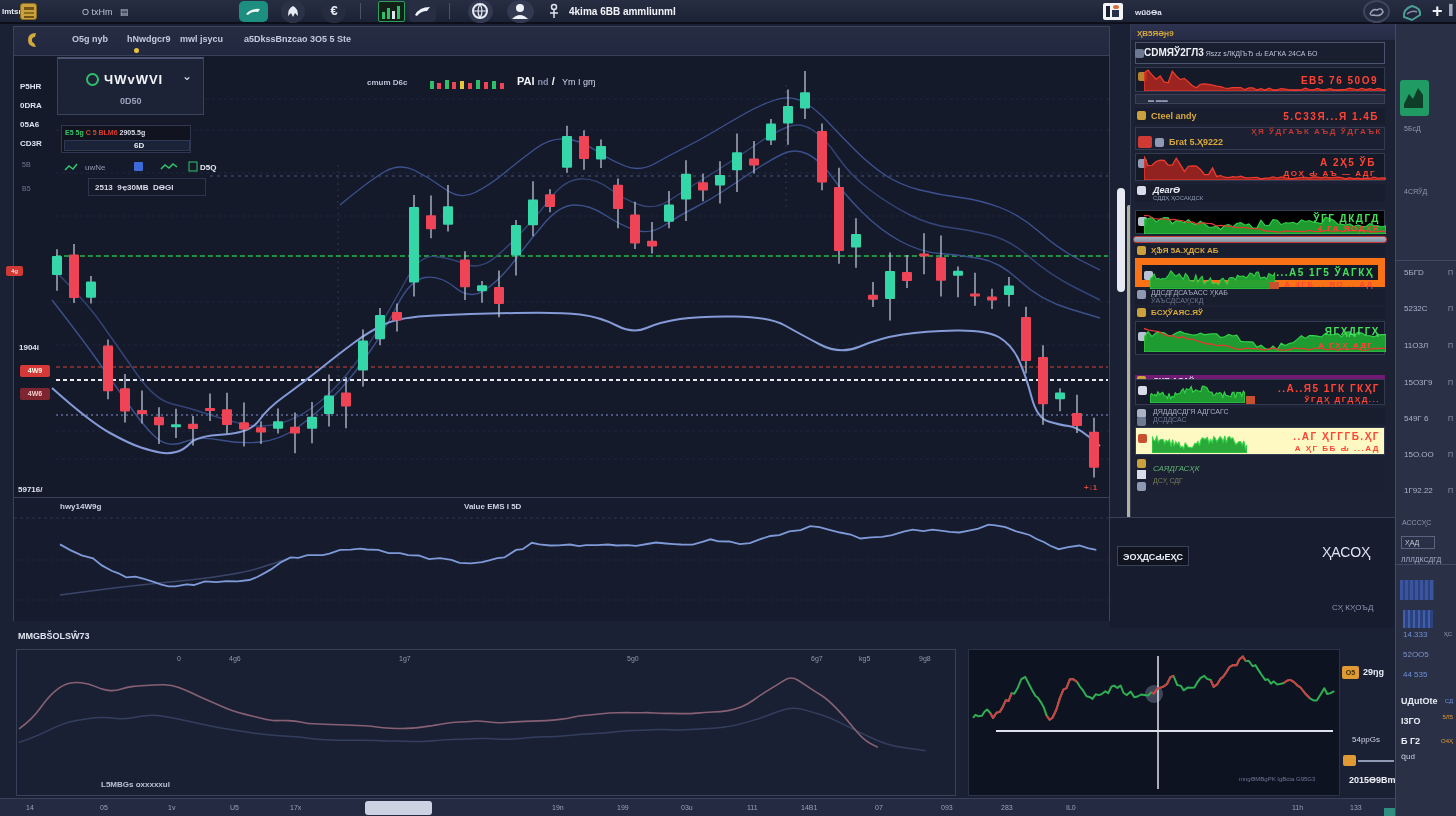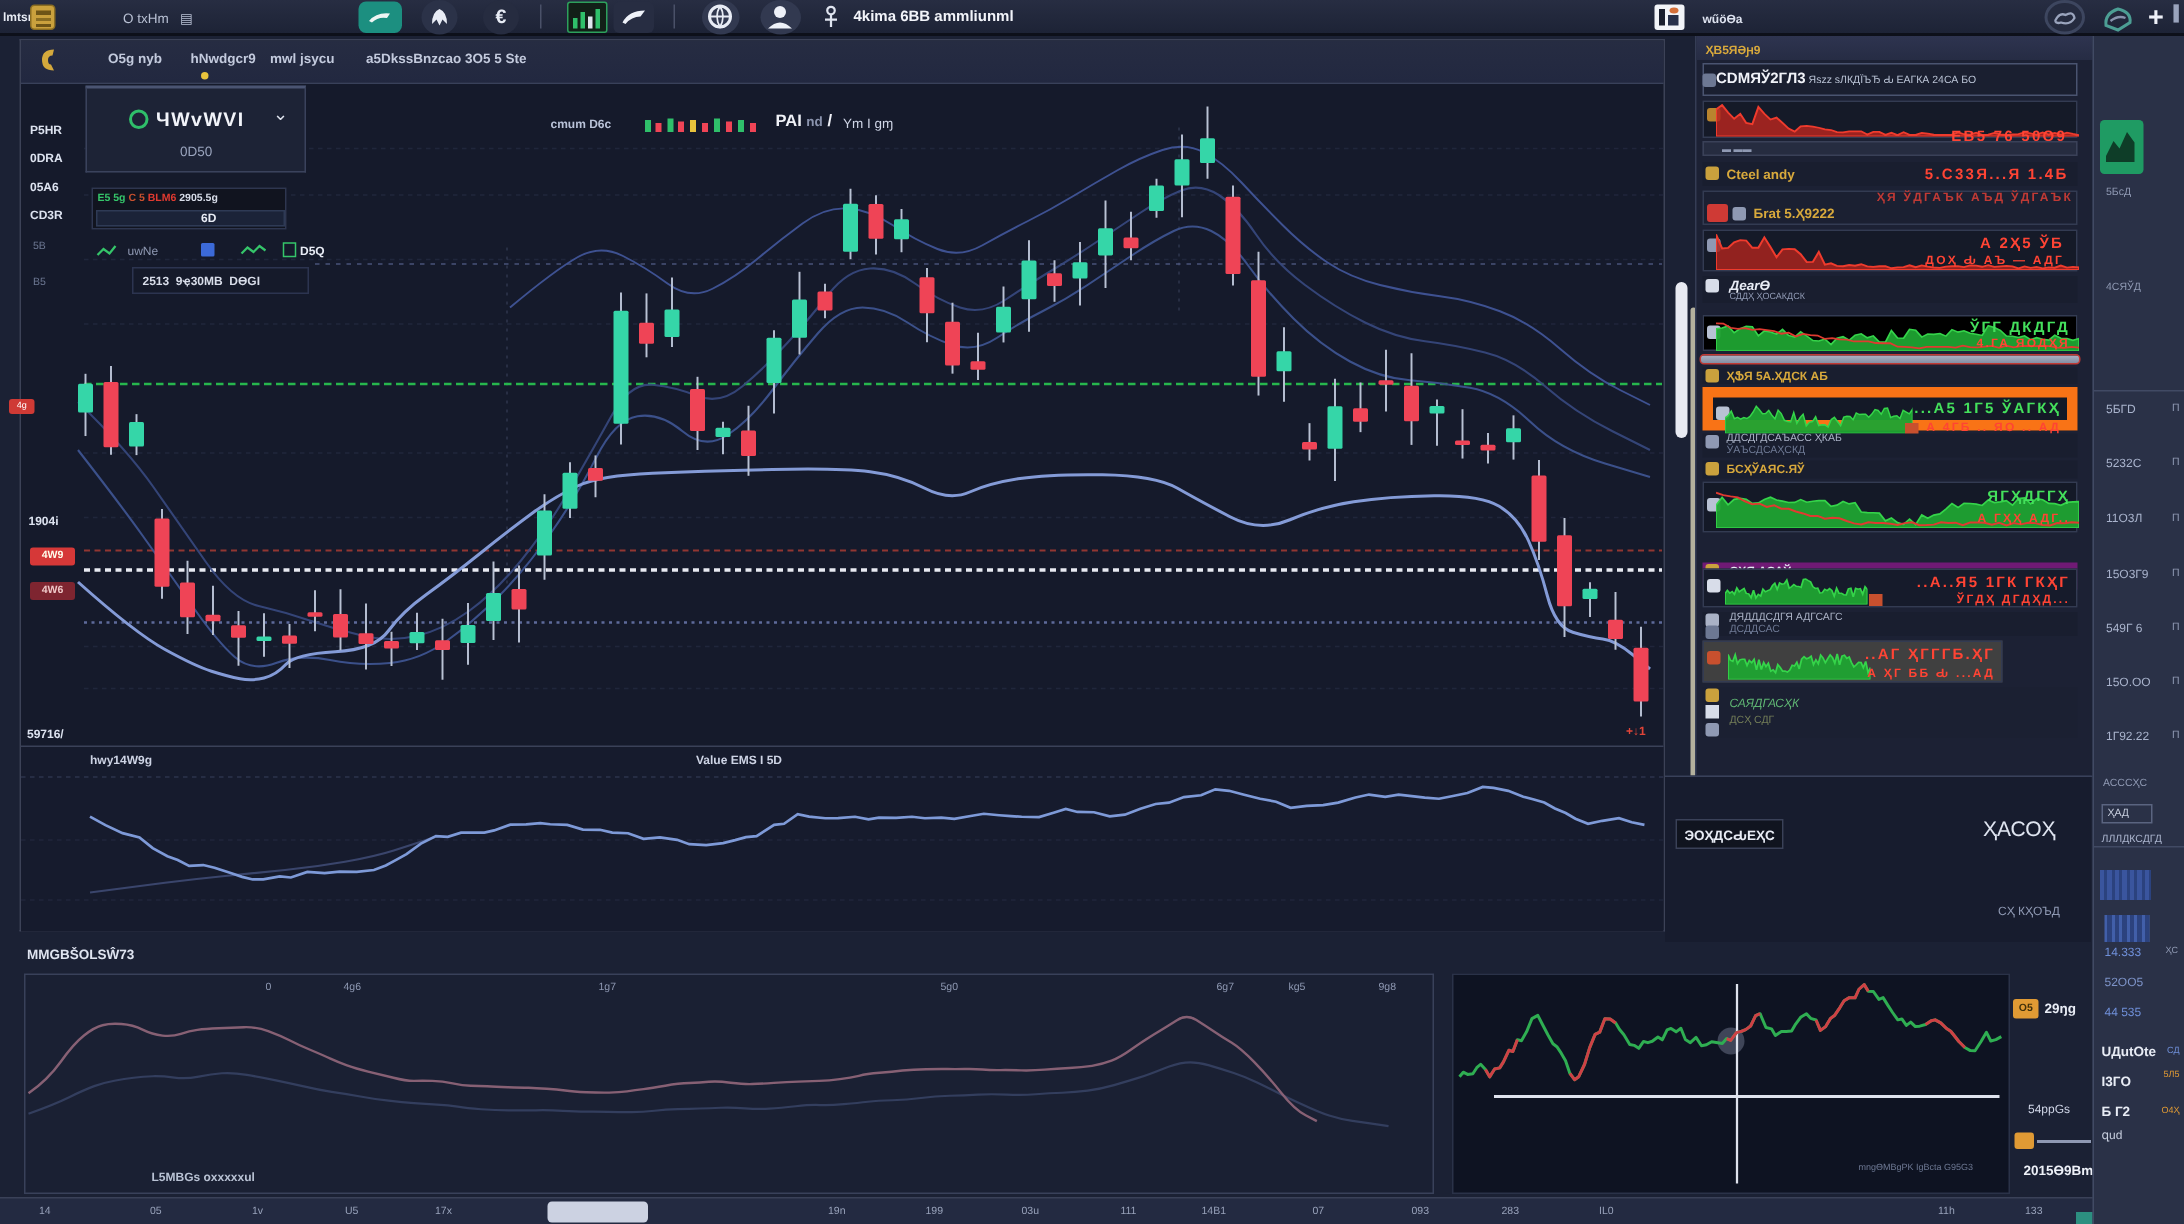--- a/index.html
+++ b/index.html
@@ -268,21 +268,21 @@
 <rect x="64" y="2" width="4" height="8" fill="#2fbf6a"></rect>
       <rect x="72" y="4" width="4" height="6" fill="#ef4456"></rect>
 </svg></div>
 <div class="t" style="left:517px;top:75px;font-size:11px;color:#f0f2f8;font-weight:bold;">PAI <span style="color:#8a93ad;font-size:9px;">nd</span> /</div>
 <div class="t" style="left:562px;top:77px;font-size:9px;color:#cfd5e6;">Ym I gɱ</div>
 
 <div class="abs" style="left:57px;top:57px;width:147px;height:58px;background:#1d2336;border:1px solid #3a425c;border-top:2px solid #4a5472;">
   <div class="abs" style="left:28px;top:14px;width:13px;height:13px;border-radius:50%;border:2px solid #2fbf6a;"></div>
   <div class="t" style="left:46px;top:13px;font-size:13px;color:#f2f4fa;font-weight:bold;letter-spacing:1px;">ЧWvWVI</div>
   <div class="t" style="left:124px;top:10px;font-size:12px;color:#dfe4ef;">⌄</div>
-  <div class="t" style="left:62px;top:37px;font-size:9px;color:#9aa4bd;font-weight:normal;">0D50</div>
+  <div class="t" style="left:62px;top:37px;font-size:9px;color:#9aa4bd;font-weight:bold;">0D50</div>
 </div>
 <div class="abs" style="left:61px;top:125px;width:130px;height:28px;background:#11141f;border:1px solid #2e3650;">
   <div class="t" style="left:3px;top:3px;font-size:7px;font-weight:bold;"><span style="color:#35c56a;">E5 5g</span> <span style="color:#c8502e;">C 5</span> <span style="color:#e03a30;">BLM6</span> <span style="color:#d8dde9;">2905.5g</span></div>
   <div class="abs" style="left:2px;top:14px;width:126px;height:11px;background:#1b2338;border:1px solid #2e3a55;"></div>
   <div class="t" style="left:72px;top:15px;font-size:8px;color:#e8ecf5;font-weight:bold;">6D</div>
 </div>
 <div class="abs" style="left:61px;top:160px;width:150px;height:14px;">
   <svg width="150" height="14">
     <path d="M4 10 L8 6 L12 9 L16 4" stroke="#35c56a" stroke-width="1.5" fill="none"></path>
     <text x="24" y="10" font-size="8" fill="#8f99b3" font-family="Liberation Sans">uwNe</text>
@@ -376,21 +376,21 @@
     <div class="abs" style="left:4px;top:18px;width:250px;height:22px;border:1px solid #4a5470;background:#1a1f30;">
       <div class="t" style="left:8px;top:4px;font-size:10px;color:#f0f2f8;font-weight:bold;">CDMЯЎ2ГЛ3<span style="font-size:7px;color:#b9c2d4;font-weight:normal;"> Яszz ѕЛКДЇЪЂ Ԃ ЕАГКА 24СА БО</span></div>
       <div class="abs" style="left:-1px;top:6px;width:9px;height:9px;background:#6d7893;border-radius:2px;"></div>
     </div>
     <div class="abs" style="left:4px;top:43px;width:250px;height:25px;background:#151a28;border:1px solid #333b52;">
       <div class="abs" style="left:2px;top:4px;width:9px;height:9px;background:#b9842e;border-radius:2px;"></div>
       <svg class="abs" style="left:8px;top:1px;" width="242" height="22" viewBox="0 0 250 26" preserveAspectRatio="none">
         <path d="M0 26.0 L0.0 4.7 L4.2 1.3 L8.3 7.1 L12.5 12.0 L16.7 8.2 L20.8 15.3 L25.0 16.3 L29.2 2.7 L33.3 8.1 L37.5 12.6 L41.7 11.1 L45.8 15.3 L50.0 19.7 L54.2 22.1 L58.3 18.0 L62.5 17.6 L66.7 18.2 L70.8 19.1 L75.0 20.3 L79.2 20.9 L83.3 22.5 L87.5 22.8 L91.7 21.9 L95.8 22.0 L100.0 21.9 L104.2 24.4 L108.3 22.4 L112.5 22.4 L116.7 24.7 L120.8 23.1 L125.0 24.8 L129.2 22.7 L133.3 24.7 L137.5 24.7 L141.7 23.1 L145.8 23.7 L150.0 24.5 L154.2 24.7 L158.3 24.7 L162.5 24.5 L166.7 22.7 L170.8 24.2 L175.0 24.5 L179.2 23.0 L183.3 24.7 L187.5 24.5 L191.7 23.2 L195.8 24.3 L200.0 24.7 L204.2 24.4 L208.3 24.1 L212.5 22.7 L216.7 23.6 L220.8 24.5 L225.0 22.8 L229.2 24.4 L233.3 23.2 L237.5 24.5 L241.7 22.9 L245.8 24.0 L250.0 24.9 L250.0 26.0 Z" fill="#b3261e" opacity="0.85"></path>
         <path d="M0 26.0 L0.0 4.7 L4.2 1.3 L8.3 7.1 L12.5 12.0 L16.7 8.2 L20.8 15.3 L25.0 16.3 L29.2 2.7 L33.3 8.1 L37.5 12.6 L41.7 11.1 L45.8 15.3 L50.0 19.7 L54.2 22.1 L58.3 18.0 L62.5 17.6 L66.7 18.2 L70.8 19.1 L75.0 20.3 L79.2 20.9 L83.3 22.5 L87.5 22.8 L91.7 21.9 L95.8 22.0 L100.0 21.9 L104.2 24.4 L108.3 22.4 L112.5 22.4 L116.7 24.7 L120.8 23.1 L125.0 24.8 L129.2 22.7 L133.3 24.7 L137.5 24.7 L141.7 23.1 L145.8 23.7 L150.0 24.5 L154.2 24.7 L158.3 24.7 L162.5 24.5 L166.7 22.7 L170.8 24.2 L175.0 24.5 L179.2 23.0 L183.3 24.7 L187.5 24.5 L191.7 23.2 L195.8 24.3 L200.0 24.7 L204.2 24.4 L208.3 24.1 L212.5 22.7 L216.7 23.6 L220.8 24.5 L225.0 22.8 L229.2 24.4 L233.3 23.2 L237.5 24.5 L241.7 22.9 L245.8 24.0 L250.0 24.9 L250.0 26.0 Z" fill="none" stroke="#ef3b2d" stroke-width="1.4"></path>
       </svg>
-      <div class="t seg" style="right:6px;top:18px;font-size:10px;color:#ff4434;">EB5 76 50О9</div>
+      <div class="t seg" style="right:6px;top:7px;font-size:10px;color:#ff4434;">EB5 76 50О9</div>
     </div>
     <div class="abs" style="left:4px;top:70px;width:250px;height:10px;background:#262c40;border:1px solid #3a4158;">
       <div class="t" style="left:12px;top:2px;font-size:6px;color:#8f99b3;">▬&nbsp;▬▬</div>
     </div>
     <div class="abs" style="left:4px;top:84px;width:250px;height:16px;background:#191e2f;">
       <div class="abs" style="left:2px;top:3px;width:9px;height:9px;background:#caa13d;border-radius:2px;"></div>
       <div class="t" style="left:16px;top:3px;font-size:9px;color:#d8a93c;font-weight:bold;">Сteel аndy</div>
       <div class="t seg" style="right:6px;top:3px;font-size:10px;color:#ff4434;">5.С33Я...Я 1.4Б</div>
     </div>
     <div class="abs" style="left:4px;top:103px;width:250px;height:23px;background:#1b2032;border:1px solid #333b52;">
@@ -472,21 +472,21 @@
       <div class="abs" style="left:110px;top:16px;width:9px;height:8px;background:#c8502e;"></div>
       <div class="t seg" style="right:4px;top:3px;font-size:10px;color:#ff4434;">..А..Я5 1ГК ГКҲГ</div>
       <div class="t seg" style="right:4px;top:15px;font-size:8px;color:#ff4434;">ЎГДҲ ДГДҲД...</div>
     </div>
     <div class="abs" style="left:4px;top:384px;width:250px;height:16px;background:#191e2f;">
       <div class="abs" style="left:2px;top:1px;width:9px;height:9px;background:#aab2c6;border-radius:2px;"></div>
       <div class="abs" style="left:2px;top:9px;width:9px;height:9px;background:#6d7893;border-radius:2px;"></div>
       <div class="t" style="left:18px;top:0;font-size:7px;color:#aab2c6;">ДЯДДДСДГЯ АДГСАГС</div>
       <div class="t" style="left:18px;top:8px;font-size:7px;color:#6d7893;">ДСДДСАС</div>
     </div>
-    <div class="abs" style="left:4px;top:403px;width:200px;height:28px;background:#404040;border:1px solid #333b52;">
+    <div class="abs" style="left:4px;top:403px;width:250px;height:28px;background:#fef9c3;border:1px solid #333b52;">
       <div class="abs" style="left:2px;top:6px;width:9px;height:9px;background:#c8502e;border-radius:2px;"></div>
       <svg class="abs" style="left:16px;top:3px;" width="95" height="22" viewBox="0 0 95 26" preserveAspectRatio="none">
         <path d="M0 26.0 L0.0 6.3 L1.6 10.8 L3.2 11.7 L4.8 6.5 L6.3 13.5 L7.9 10.5 L9.5 10.1 L11.1 10.1 L12.7 15.0 L14.2 11.0 L15.8 12.8 L17.4 10.1 L19.0 18.4 L20.6 10.3 L22.2 18.1 L23.8 12.6 L25.3 15.9 L26.9 13.2 L28.5 19.5 L30.1 18.4 L31.7 20.7 L33.2 14.3 L34.8 16.5 L36.4 19.4 L38.0 19.3 L39.6 20.1 L41.2 18.6 L42.8 14.7 L44.3 15.4 L45.9 12.4 L47.5 17.7 L49.1 9.9 L50.7 8.0 L52.3 9.7 L53.8 9.1 L55.4 7.6 L57.0 14.2 L58.6 10.4 L60.2 13.6 L61.8 6.8 L63.3 8.9 L64.9 12.8 L66.5 9.6 L68.1 6.6 L69.7 8.8 L71.2 13.1 L72.8 5.8 L74.4 14.4 L76.0 7.5 L77.6 6.8 L79.2 9.4 L80.8 8.2 L82.3 12.6 L83.9 16.1 L85.5 14.3 L87.1 12.4 L88.7 12.6 L90.2 16.7 L91.8 11.8 L93.4 20.7 L95.0 16.6 L95.0 26.0 Z" fill="#1fa331" opacity="0.95"></path>
         <path d="M0 26.0 L0.0 6.3 L1.6 10.8 L3.2 11.7 L4.8 6.5 L6.3 13.5 L7.9 10.5 L9.5 10.1 L11.1 10.1 L12.7 15.0 L14.2 11.0 L15.8 12.8 L17.4 10.1 L19.0 18.4 L20.6 10.3 L22.2 18.1 L23.8 12.6 L25.3 15.9 L26.9 13.2 L28.5 19.5 L30.1 18.4 L31.7 20.7 L33.2 14.3 L34.8 16.5 L36.4 19.4 L38.0 19.3 L39.6 20.1 L41.2 18.6 L42.8 14.7 L44.3 15.4 L45.9 12.4 L47.5 17.7 L49.1 9.9 L50.7 8.0 L52.3 9.7 L53.8 9.1 L55.4 7.6 L57.0 14.2 L58.6 10.4 L60.2 13.6 L61.8 6.8 L63.3 8.9 L64.9 12.8 L66.5 9.6 L68.1 6.6 L69.7 8.8 L71.2 13.1 L72.8 5.8 L74.4 14.4 L76.0 7.5 L77.6 6.8 L79.2 9.4 L80.8 8.2 L82.3 12.6 L83.9 16.1 L85.5 14.3 L87.1 12.4 L88.7 12.6 L90.2 16.7 L91.8 11.8 L93.4 20.7 L95.0 16.6 L95.0 26.0 Z" fill="none" stroke="#35d44a" stroke-width="1.2"></path>
       </svg>
       <div class="t seg" style="right:4px;top:3px;font-size:10px;color:#ff4434;">..АГ ҲГГГБ.ҲГ</div>
       <div class="t seg" style="right:4px;top:16px;font-size:8px;color:#ff4434;">А ҲГ ББ Ԃ ...АД</div>
     </div>
     <div class="abs" style="left:4px;top:434px;width:250px;height:34px;background:#1b2032;">
       <div class="abs" style="left:2px;top:1px;width:9px;height:9px;background:#caa13d;border-radius:2px;"></div>

